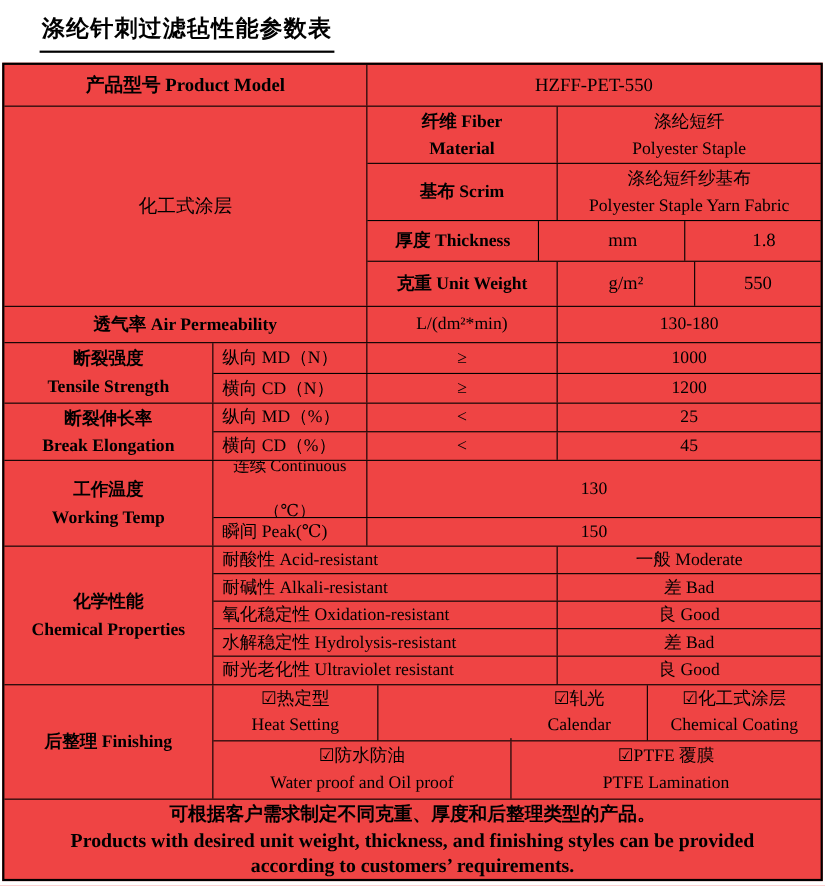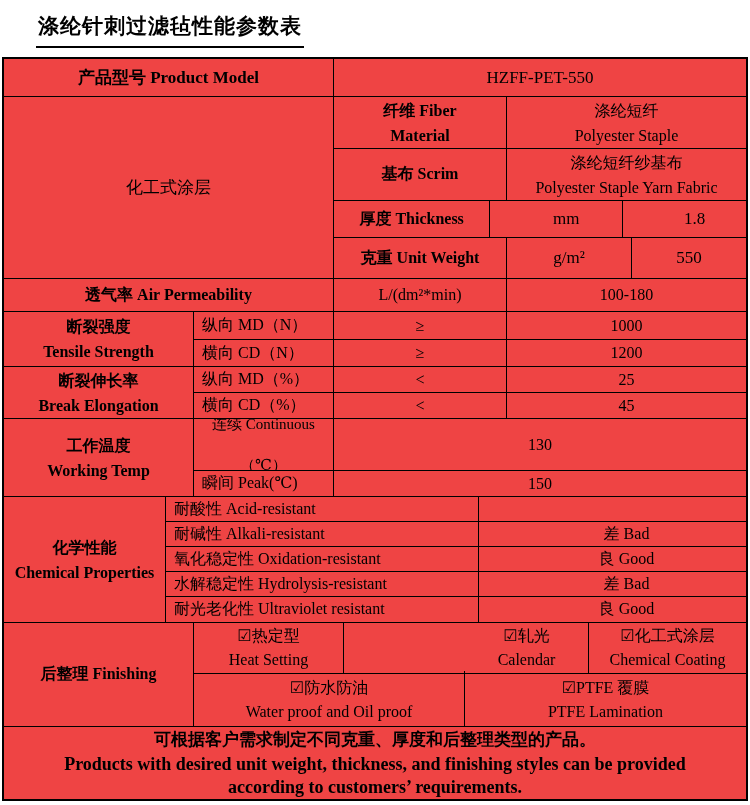--- a/index.html
+++ b/index.html
@@ -39,21 +39,21 @@
   .w-f1 { width: 150px; } .w-f2 { width: 121px; margin-top: 48px; } .w-f3 { width: 124px; } .w-f4 { width: 157px; }
   .w-f12 { width: 271px; } .w-f34 { width: 281px; }
 
   
   .h-a { height: 38px; } .h-fiber { height: 52px; } .h-scrim { height: 52px; }
   .h-thk { height: 37px; gap: 20px; } .h-uw { height: 40px; } .h-sample { height: 182px; }
   .h-air { height: 33px; }
   .h-ten { height: 55px; } .h-ten-r1 { height: 28px; } .h-ten-r2 { height: 26px; }
   .h-elo { height: 52px; } .h-elo-r1 { height: 26px; } .h-elo-r2 { height: 25px; }
   .h-wt { height: 78px; } .h-wt-r1 { height: 52px; } .h-wt-r2 { height: 25px; }
-  .h-chem { height: 126px; } .h-chem-r { height: 25px; gap: 28px; }
+  .h-chem { height: 126px; } .h-chem-r { height: 25px; }
   .h-fin { height: 104px; } .h-fin-r1 { height: 51px; } .h-fin-r2 { height: 52px; }
   .h-foot { height: 72px; }
 
   .chkitem { display: flex; flex-direction: column; align-items: center; justify-content: center; line-height: 24px; }
   .footer-band { display: flex; flex-direction: column; align-items: center; justify-content: center; }
   .footer-zh { font-size: 17px; font-weight: bold; line-height: 26px; }
   .footer-en { font-size: 18px; font-weight: bold; line-height: 23px; }
 </style>
 </head>
 <body>
@@ -98,21 +98,21 @@
           <div class="c w-c3 b fs16">克重 Unit Weight</div>
           <div class="c w-c4 fs17">g/m²</div>
           <div class="c w-c5 end fs17">550</div>
         </div>
       </div>
     </div>
 
     <div class="band h-air">
       <div class="c w-c12 b fs16">透气率 Air Permeability</div>
       <div class="c w-c3 fs16">L/(dm²*min)</div>
-      <div class="c w-c45 end fs16">100-180</div>
+      <div class="c w-c45 end fs16">130-180</div>
     </div>
 
     <div class="band h-ten">
       <div class="c w-c1 stack b fs16 lh">
         <span>断裂强度</span>
         <span>Tensile Strength</span>
       </div>
       <div class="col">
         <div class="subrow h-ten-r1">
           <div class="c w-c2 left fs16">纵向 MD（N）</div>
@@ -167,20 +167,21 @@
     </div>
 
     <div class="band h-chem">
       <div class="c w-c1 stack b fs16 lh">
         <span>化学性能</span>
         <span>Chemical Properties</span>
       </div>
       <div class="col">
         <div class="subrow h-chem-r">
           <div class="c w-chem left fs16">耐酸性 Acid-resistant</div>
+          <div class="c w-c45 end fs16">一般 Moderate</div>
         </div>
         <div class="subrow h-chem-r">
           <div class="c w-chem left fs16">耐碱性 Alkali-resistant</div>
           <div class="c w-c45 end fs16">差 Bad</div>
         </div>
         <div class="subrow h-chem-r">
           <div class="c w-chem left fs16">氧化稳定性 Oxidation-resistant</div>
           <div class="c w-c45 end fs16">良 Good</div>
         </div>
         <div class="subrow h-chem-r">

